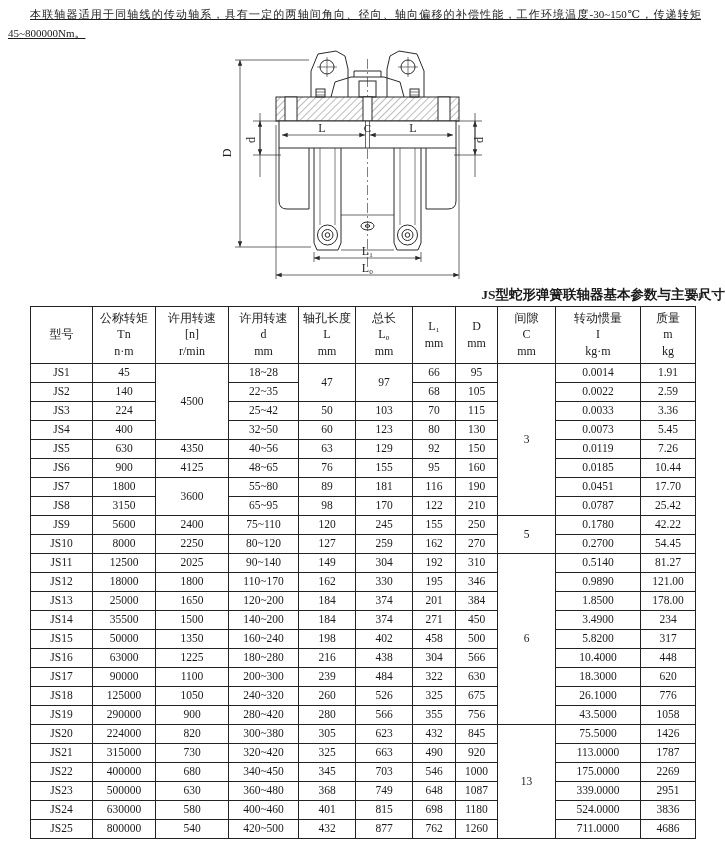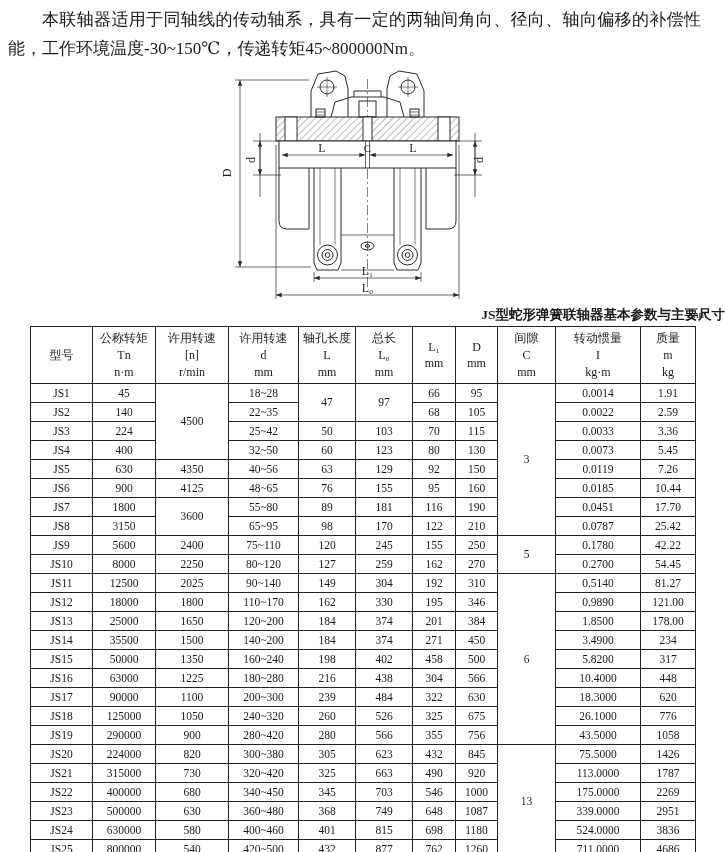--- a/index.html
+++ b/index.html
@@ -4,24 +4,25 @@
 <style>
   html,body{margin:0;padding:0;background:#ffffff;}
   body{
     width:725px;height:852px;
     color:#1a1a1a;
     font-family:"Liberation Serif","DejaVu Serif",serif;
     position:relative;overflow:hidden;
   }
   .intro{
     margin:5px 24px 0 8px;
-    font-size:17px;
+    font-size:11px;
     line-height:1.72;
     text-align:justify;
     text-indent:2em;
+    text-decoration:underline;
   }
   .drawing-wrap{
     width:300px;height:238px;
     margin:2px 0 0 219px;
   }
   .drawing-wrap svg text{
     font-family:"Liberation Serif","DejaVu Serif",serif;
     fill:#1f1f1f;
   }
   .title-row{

